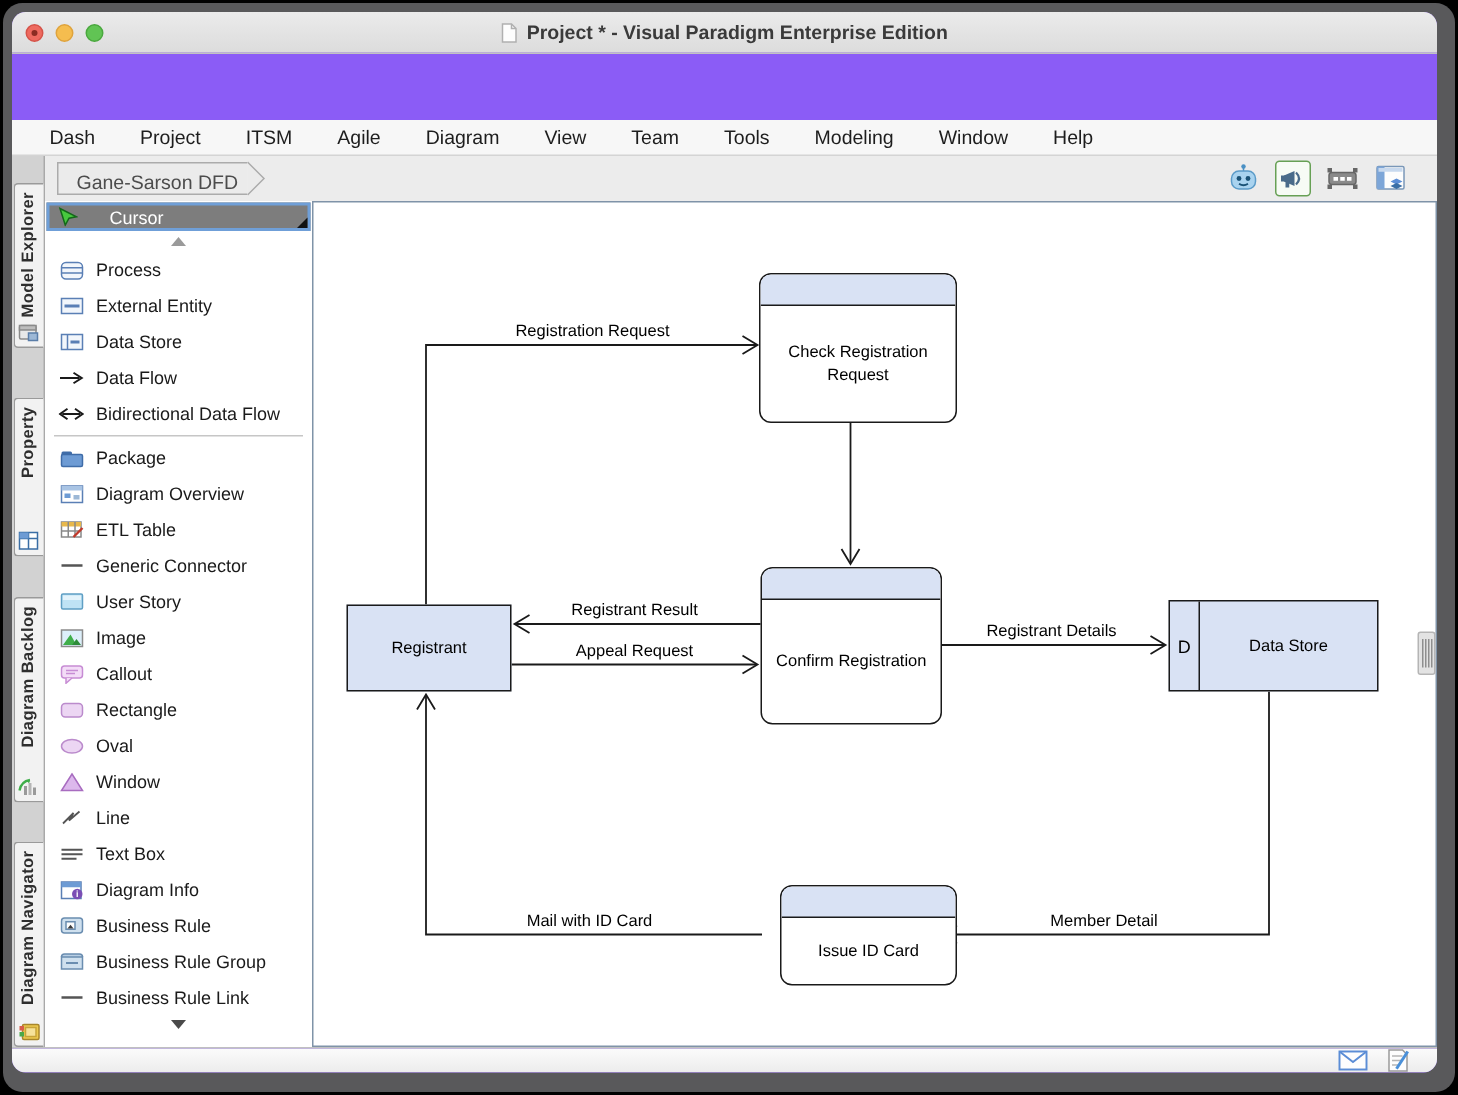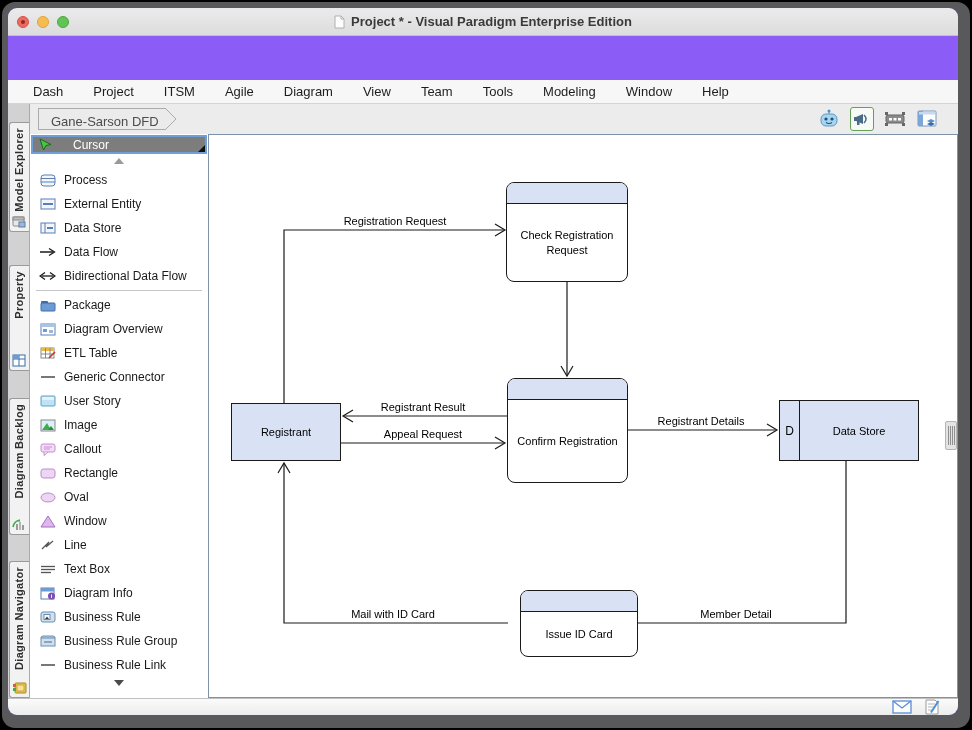--- a/index.html
+++ b/index.html
@@ -450,21 +450,21 @@
                 <path d="M637,326 L637,488 L420,488"></path>
                     <path d="M429,482 L419,488 L429,494"></path>
               </g>
               <g>
                 <path d="M299,488 L75,488 L75,329"></path>
                     <path d="M69,338 L75,328 L81,338"></path>
               </g>
             </g>
           </svg>
 
-          <div class="node proc" style="left:297px; top:47px; width:122px; height:100px;">
+          <div class="node proc" style="left:297px; top:47px; width:132px; height:100px;">
             <div class="proc-header"></div>
             <div class="proc-body">Check Registration Request</div>
           </div>
           <div class="node proc" style="left:298px; top:243px; width:121px; height:105px;">
             <div class="proc-header"></div>
             <div class="proc-body">Confirm Registration</div>
           </div>
           <div class="node proc" style="left:311px; top:455px; width:118px; height:67px;">
             <div class="proc-header"></div>
             <div class="proc-body">Issue ID Card</div>

